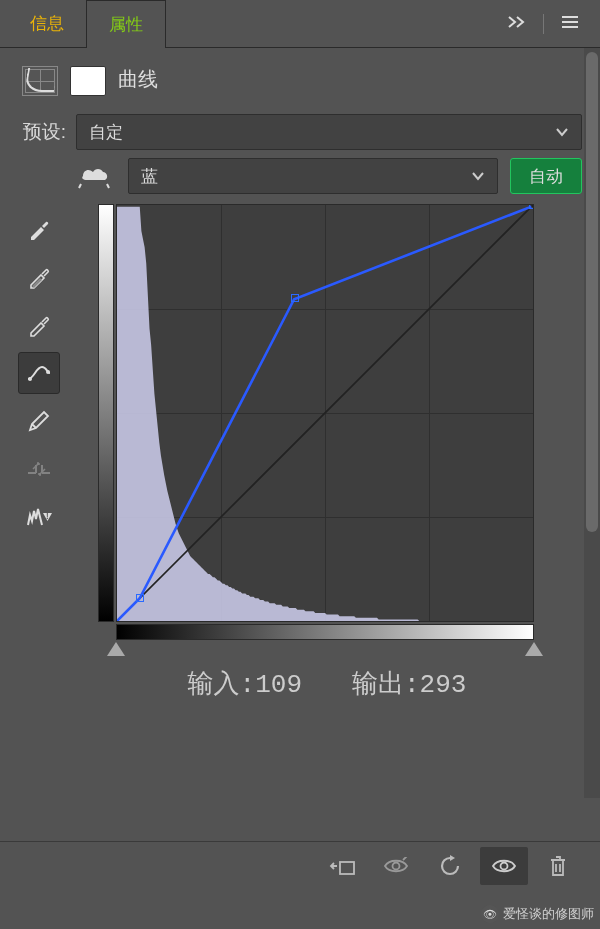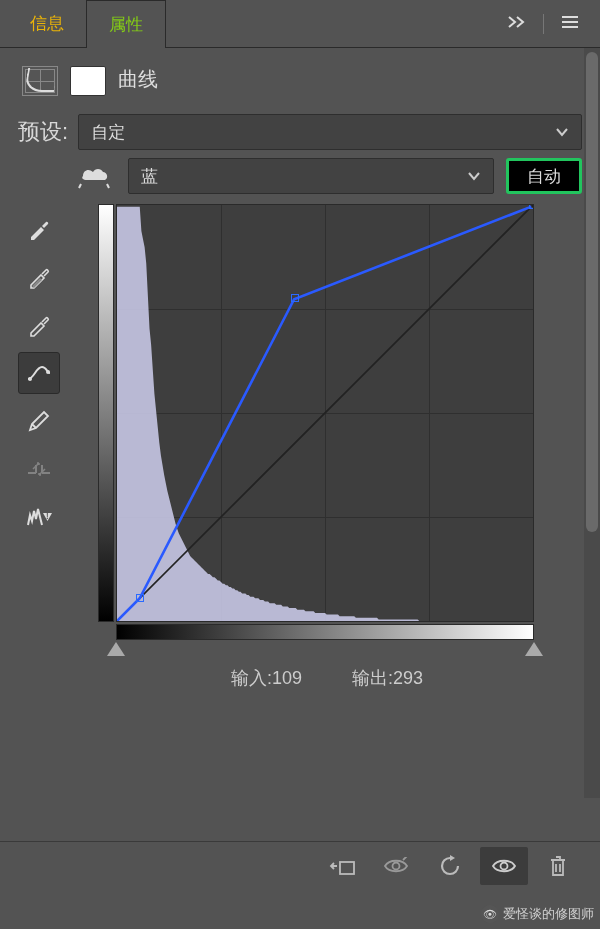--- a/index.html
+++ b/index.html
@@ -91,42 +91,42 @@
   .mask-thumb::after{
     content:''; position:absolute; inset:2px; background:#fff;
   }
   .panel-title-text { font-size: 20px; color:#ddd; }
   .row {
     display: flex;
     align-items: center;
     padding: 4px 18px 8px 18px;
     gap: 10px;
   }
-  .row-label { min-width: 48px; font-size: 22px; }
+  .row-label { min-width: 48px; font-size: 19px; text-align: right; }
   .select {
     flex: 1;
     background: #424242;
     border: 1px solid #2e2e2e;
     border-radius: 2px;
     height: 36px;
     display: flex;
     align-items: center;
     padding: 0 12px;
     color: #ddd;
     position: relative;
   }
   .select .chev {
     position: absolute;
     right: 12px;
     top: 50%;
     transform: translateY(-50%);
   }
   .btn {
-    background: #000000;
-    border: 3px solid #22c55e;
+    background: #15803d;
+    border: 1px solid #22c55e;
     border-radius: 3px;
     height: 36px;
     padding: 0 18px;
     display: flex;
     align-items: center;
     color: #ddd;
   }
   .content {
     display:flex;
     padding: 0 18px 0 18px;
@@ -202,22 +202,23 @@
     position:absolute; width:0; height:0;
     border-left:9px solid transparent;
     border-right:9px solid transparent;
     border-bottom:14px solid #aaa;
   }
   .io-row {
     display:flex;
     justify-content:center;
     gap:50px;
     margin-top:44px;
-    font-size:18px;
+    font-size:26px;
     color:#ccc;
+    font-family:Liberation Mono, monospace;
   }
   .bottom-bar {
     position:absolute;
     bottom:40px;
     left:0; right:0;
     height:48px;
     display:flex;
     align-items:center;
     justify-content:flex-end;
     gap:6px;

